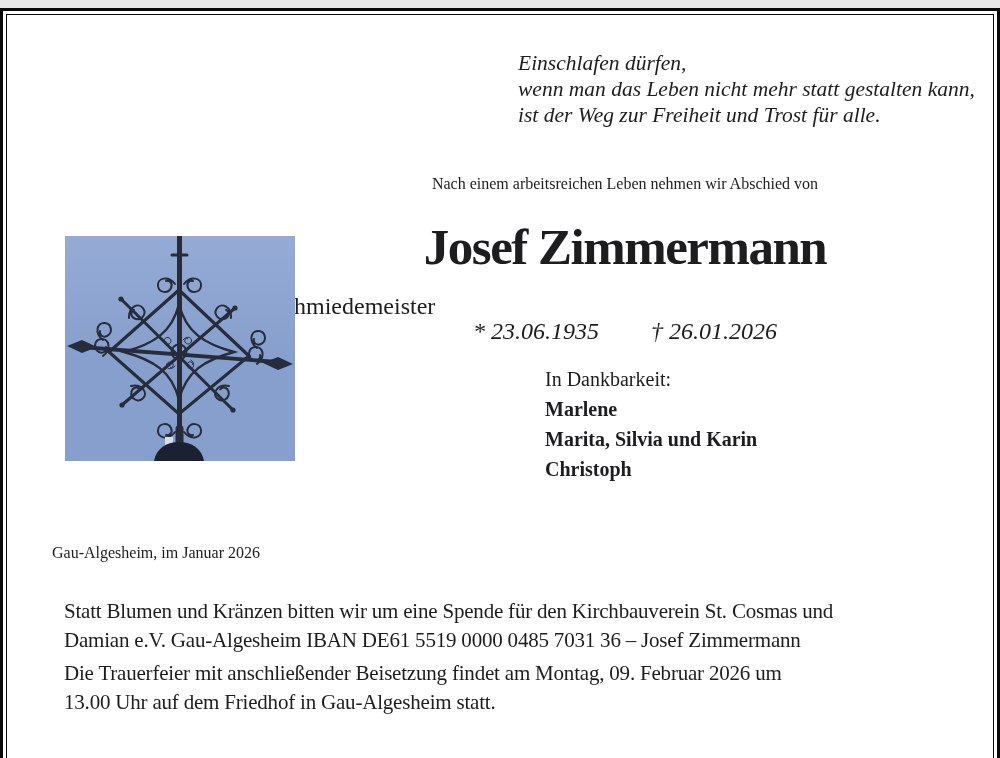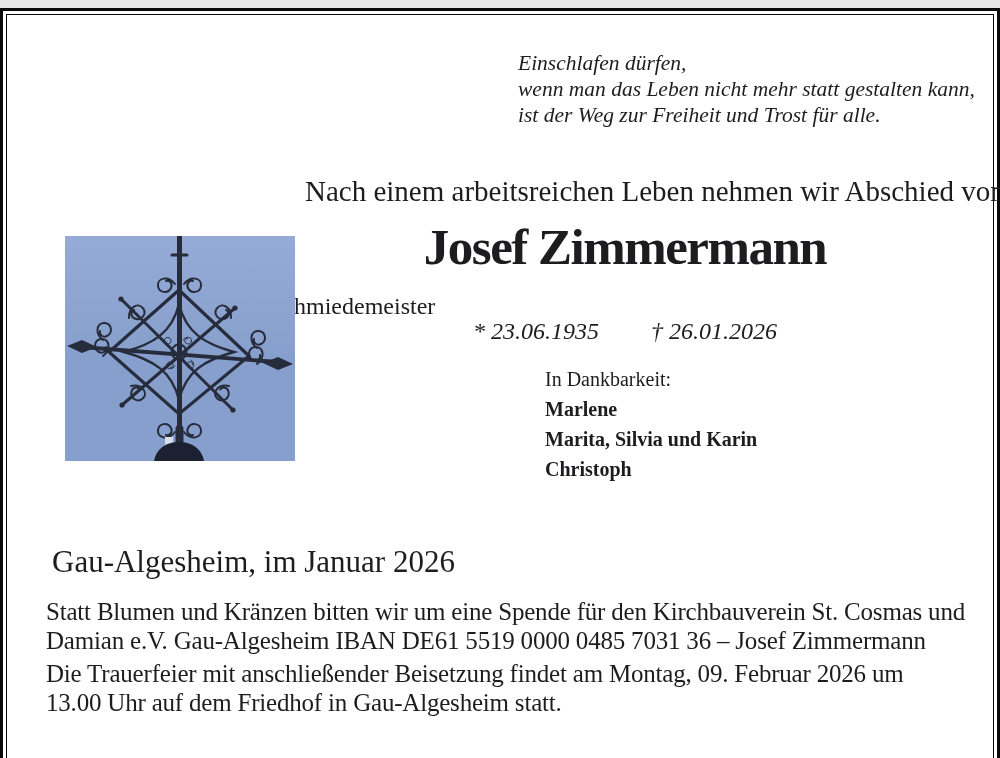--- a/index.html
+++ b/index.html
@@ -8,36 +8,36 @@
     background:#fff; overflow:hidden;
     font-family:"Liberation Serif", serif; color:var(--ink,#1d1d1f);
   }
   .frame-outer { position:absolute; inset:0; border:3px solid var(--frame,#0a0a0a); pointer-events:none; }
   .frame-inner { position:absolute; inset:6px; border:1px solid var(--frame,#0a0a0a); pointer-events:none; }
 
   .abs { position:absolute; }
 
   .epigraph { left:518px; top:42px; font-style:italic; font-size:21.5px; line-height:26px; white-space:nowrap; }
 
-  .intro { left:305px; top:167px; width:640px; text-align:center; font-size:29px; white-space:nowrap; }
+  .intro { left:305px; top:167px; width:640px; text-align:center; font-size:16px; white-space:nowrap; }
 
   .name {
     left:270px; top:206px; width:710px; text-align:center;
     font-size:51px; line-height:66px; font-weight:bold; letter-spacing:-1.5px; white-space:nowrap;
   }
   .profession { left:270px; top:285px; width:710px; text-align:left; font-size:24px; }
   .dates { left:270px; top:310px; width:710px; text-align:center; font-size:24px; white-space:nowrap;font-style:italic; }
   .dates .birth { margin-right:52px; }
 
   .gratitude { left:545px; top:356px; font-size:20px; line-height:30px; white-space:nowrap; }
   .gratitude .mourner { font-weight:bold; }
 
-  .place-date { left:52px; top:536px; font-size:31px; white-space:nowrap; }
+  .place-date { left:52px; top:536px; font-size:16px; white-space:nowrap; }
 
-  .body-par { left:46px; font-size:25px; line-height:29px; letter-spacing:-0.2px; white-space:nowrap; }
+  .body-par { left:64px; font-size:21px; line-height:29px; letter-spacing:-0.2px; white-space:nowrap; }
   .par-donation { top:589px; }
   .par-funeral { top:651px; }
 
   .photo { left:65px; top:228px; width:230px; height:225px; }
   .photo svg { display:block; width:100%; height:100%; }
 </style>
 </head>
 <body>
 
 <div class="page">

